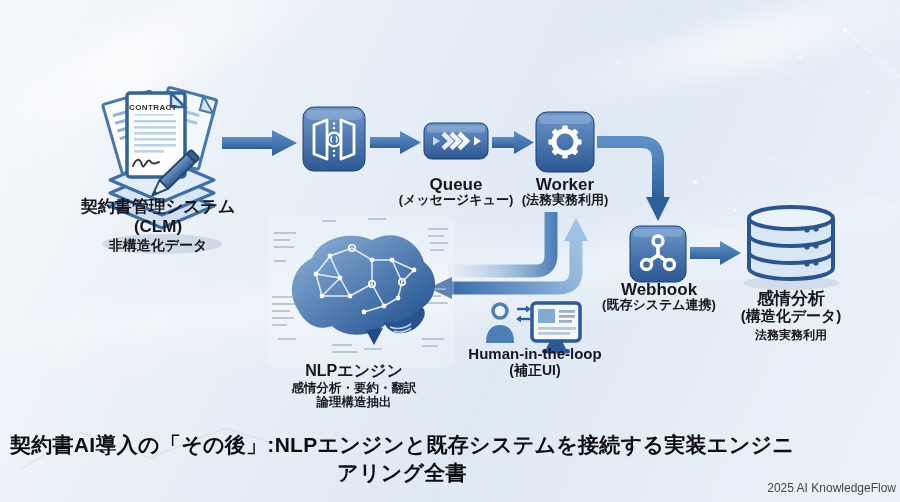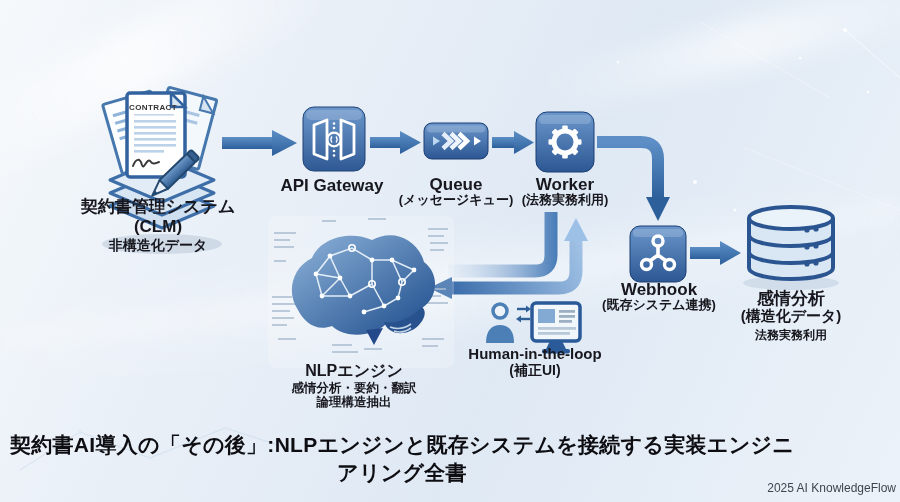--- a/index.html
+++ b/index.html
@@ -309,21 +309,20 @@
         <path d="M 550,341 L 562,341 L 566,349 L 546,349 Z" fill="#2b5a99"></path>
         <rect x="542" y="349" width="28" height="4.5" rx="2" fill="#2b5a99"></rect>
       </g>
     </g>
   </svg>
 
   <div class="lbl fs17" style="left:158px;top:197px">契約書管理システム</div>
   <div class="lbl fs17" style="left:158px;top:217px">(CLM)</div>
   <div class="lbl fs14" style="left:158px;top:238px">非構造化データ</div>
 
-  <div class="lbl fs17" style="left:332px;top:176px">API Gateway</div>
 
   <div class="lbl fs17" style="left:456px;top:175px">Queue</div>
   <div class="lbl fs13" style="left:456px;top:193px">(メッセージキュー)</div>
 
   <div class="lbl fs17" style="left:565px;top:175px">Worker</div>
   <div class="lbl fs13" style="left:565px;top:193px">(法務実務利用)</div>
 
   <div class="lbl fs17" style="left:659px;top:280px">Webhook</div>
   <div class="lbl fs13" style="left:659px;top:298px">(既存システム連携)</div>
 

